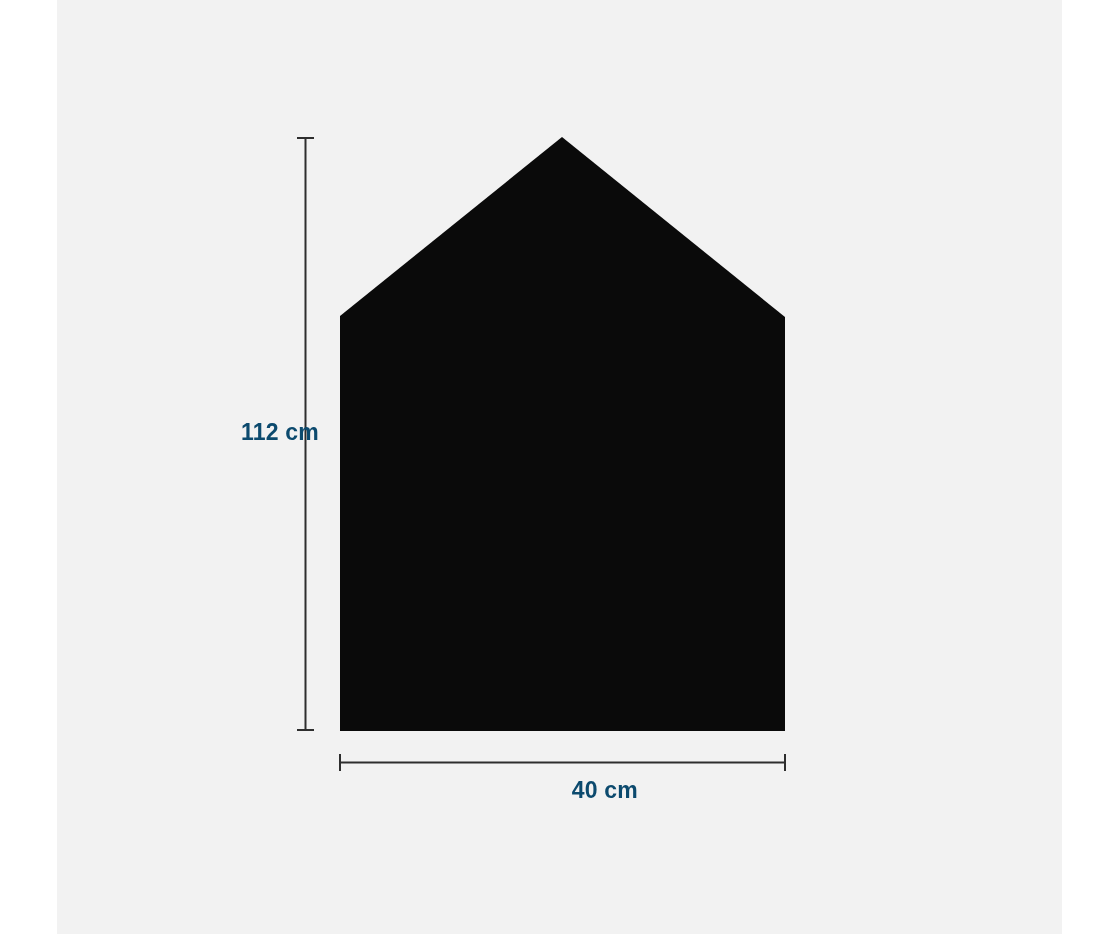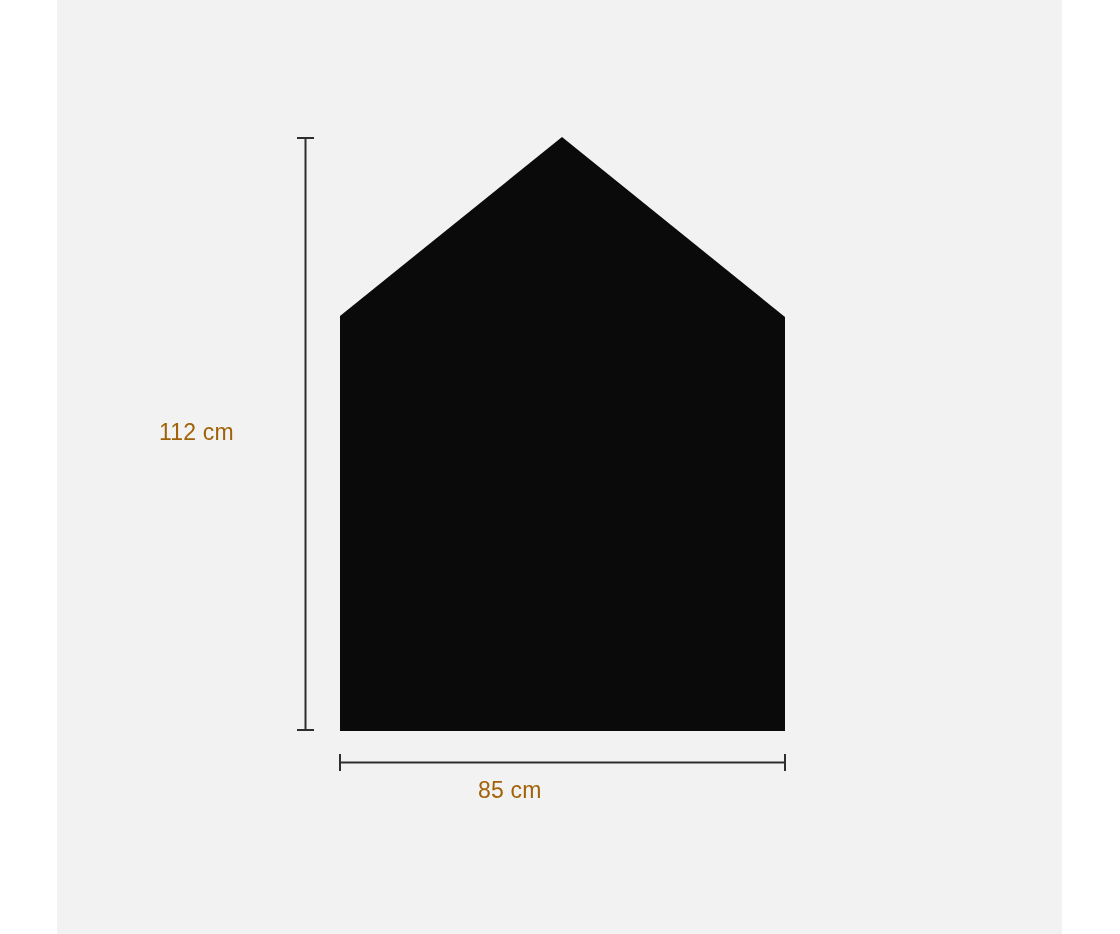--- a/index.html
+++ b/index.html
@@ -22,26 +22,26 @@
     background: #f2f2f2;
   }
   svg.diagram {
     position: absolute;
     left: 0; top: 0;
     width: 1120px; height: 934px;
     display: block;
   }
   .dim-label {
     position: absolute;
-    font-weight: 400;
+    font-weight: 700;
     font-size: 23px;
     line-height: 27px;
     letter-spacing: 0.2px;
-    color: #a16207;
-    text-align: left;
+    color: #0c4a6e;
+    text-align: right;
     white-space: nowrap;
   }
   .dim-label.height {
     left: 159px; top: 419px; width: 160px;
   }
   .dim-label.width {
     left: 478px; top: 777px; width: 160px;
   }
 </style>
 </head>
@@ -59,15 +59,15 @@
     <line x1="297" y1="138" x2="314" y2="138" stroke-width="2" stroke="#2e2e2e"></line>
     <line x1="297" y1="730" x2="314" y2="730" stroke-width="2" stroke="#2e2e2e"></line>
 
     <line x1="340" y1="762.5" x2="785" y2="762.5" stroke-width="2" stroke="#2e2e2e"></line>
     <line x1="340" y1="754" x2="340" y2="771" stroke-width="2" stroke="#2e2e2e"></line>
     <line x1="785" y1="754" x2="785" y2="771" stroke-width="2" stroke="#2e2e2e"></line>
   </svg>
 
   <div class="dim-label height">112 cm</div>
 
-  <div class="dim-label width">85 cm</div>
+  <div class="dim-label width">40 cm</div>
 
 </div>
 
 </body></html>

